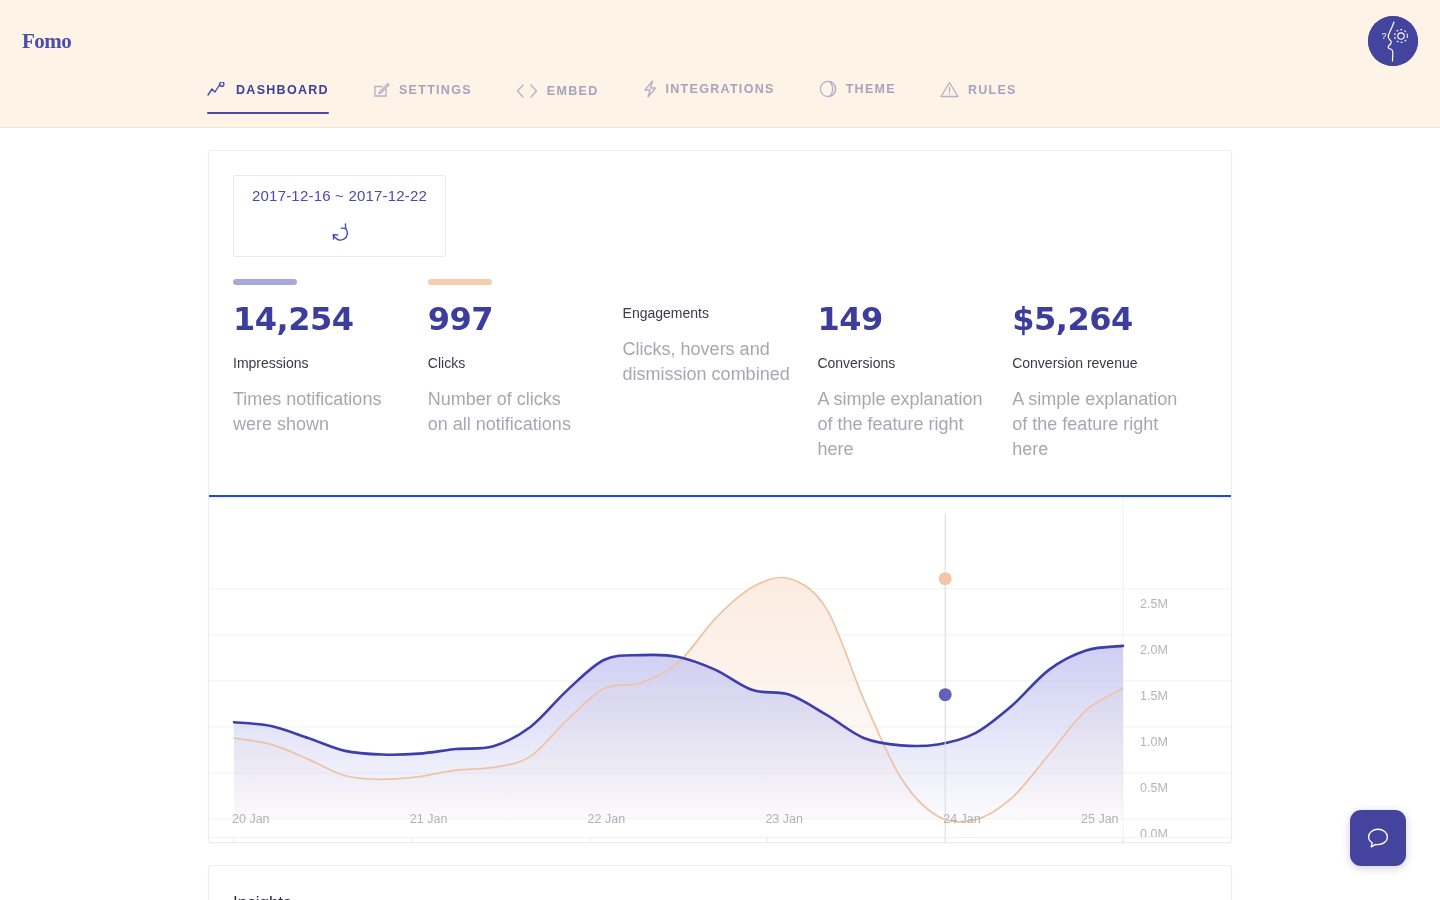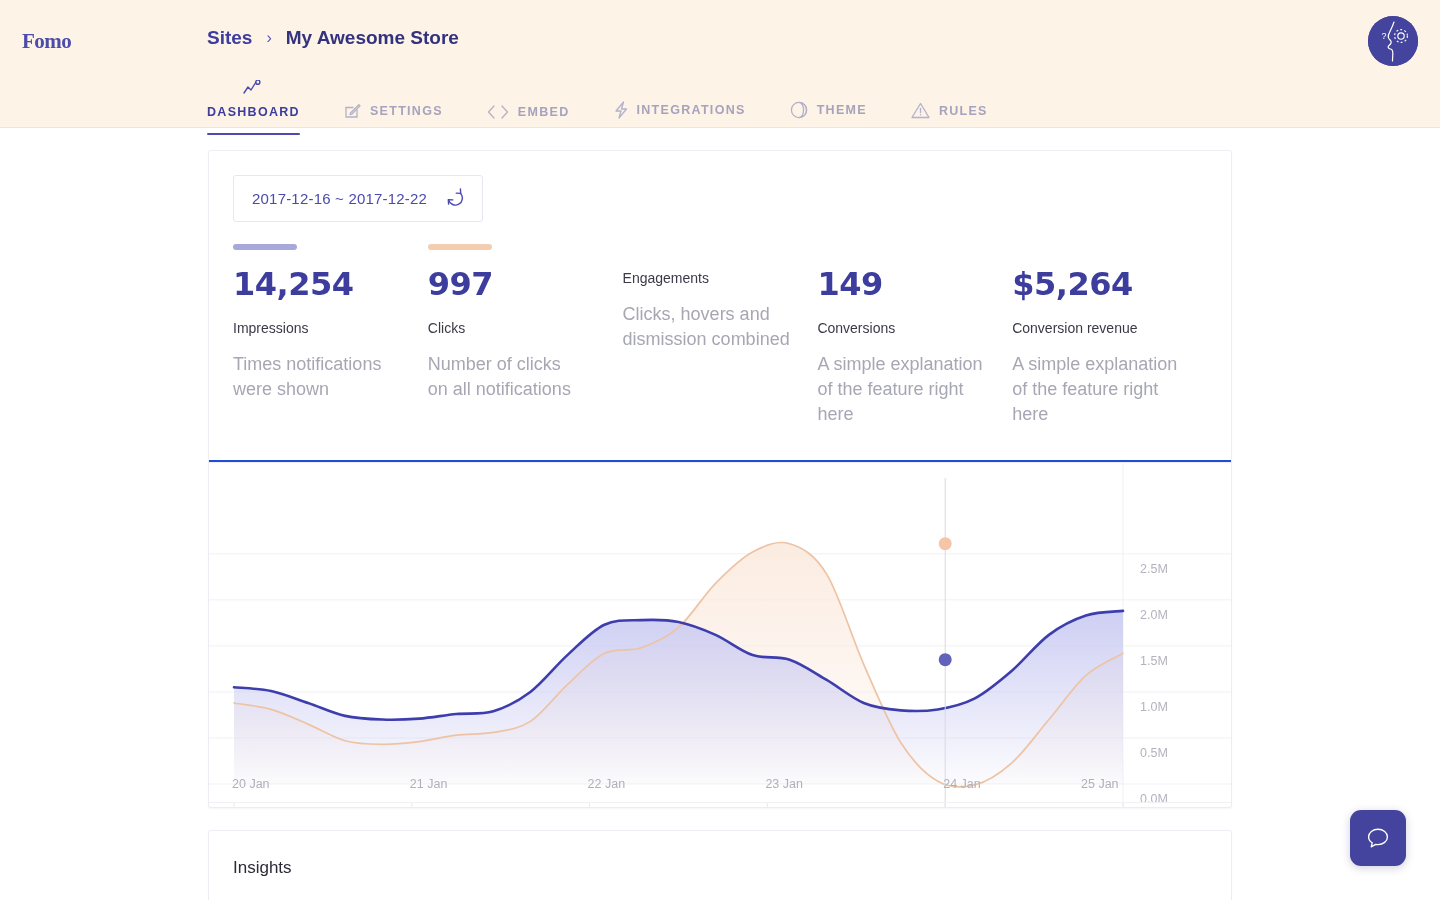--- a/index.html
+++ b/index.html
@@ -34,21 +34,21 @@
     position:absolute; left:207px; top:80px;
     display:flex; align-items:flex-end; gap:0;
   }
   .tab{
     display:flex; align-items:center; gap:9px;
     padding:0 22px 16px 0; margin-right:22px;
     font-size:12.5px; font-weight:700; letter-spacing:1.3px;
     color:#a6a3bd; cursor:pointer; position:relative;
     text-transform:uppercase;
   }
-  .tab.active{ color:#3d3d9e;flex-direction:column; }
+  .tab.active{ color:#3d3d9e; }
   .tab.active:after{
     content:""; position:absolute; left:0; right:22px; bottom:0;
     height:2.5px; background:#4a4ab0; border-radius:2px;
   }
   .tab svg{ display:block; }
 
   .avatar{
     position:absolute; right:22px; top:16px;
     width:50px; height:50px; border-radius:50%;
     background:#44449e; cursor:pointer;
@@ -69,21 +69,21 @@
   }
   .site-title{
     display:flex; align-items:center; gap:11px;
     font-size:19px; color:#2b2b38; font-weight:400;
   }
   .ext-icon{ cursor:pointer; display:block; }
 
   .daterange{
     display:flex; align-items:center; gap:18px;
     border:1px solid #e7e7ef; border-radius:3px;
-    padding:11px 18px; cursor:pointer;
+    padding:11px 18px; cursor:pointer;flex-direction:column;
   }
   .daterange-text{ font-size:15px; color:#4a4ab0; letter-spacing:.2px; }
 
   
   .stats{
     display:flex; padding:0 24px 34px 24px;
     border-bottom:2px solid #1d4ed8;
   }
   .stat{ flex:1; padding-right:16px; }
   .stat-bar{ width:64px; height:6px; border-radius:3px; margin-bottom:18px; }
@@ -122,25 +122,20 @@
     box-shadow:0 2px 8px rgba(40,40,100,.22);
   }
 </style>
 </head>
 <body>
 
 <div class="topbar">
 
   <div class="logo">Fomo</div>
 
-  <div class="breadcrumb">
-    <span>Sites</span>
-    <span class="bc-sep">›</span>
-    <span class="bc-current">My Awesome Store</span>
-  </div>
 
   <div class="tabs">
 
     <div class="tab active">
       <span>
         <svg width="20" height="16" viewBox="0 0 20 16" fill="none">
           <path d="M1 13 L5 7 L8 10 L13 2" stroke="#4a4ab0" stroke-width="1.4" stroke-linecap="round" stroke-linejoin="round"></path>
           <circle cx="14.8" cy="2.2" r="2.1" stroke="#4a4ab0" stroke-width="1.4"></circle>
         </svg>
       </span>

